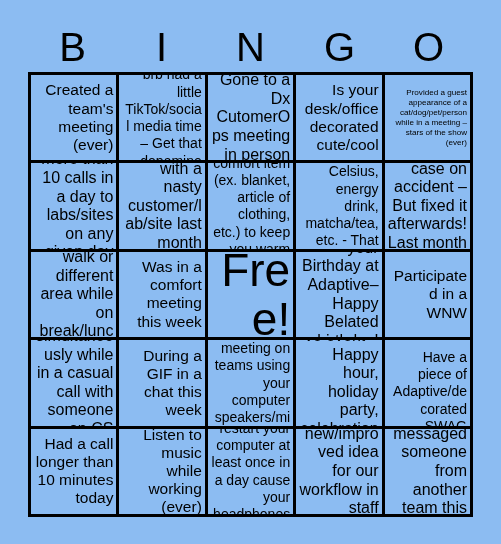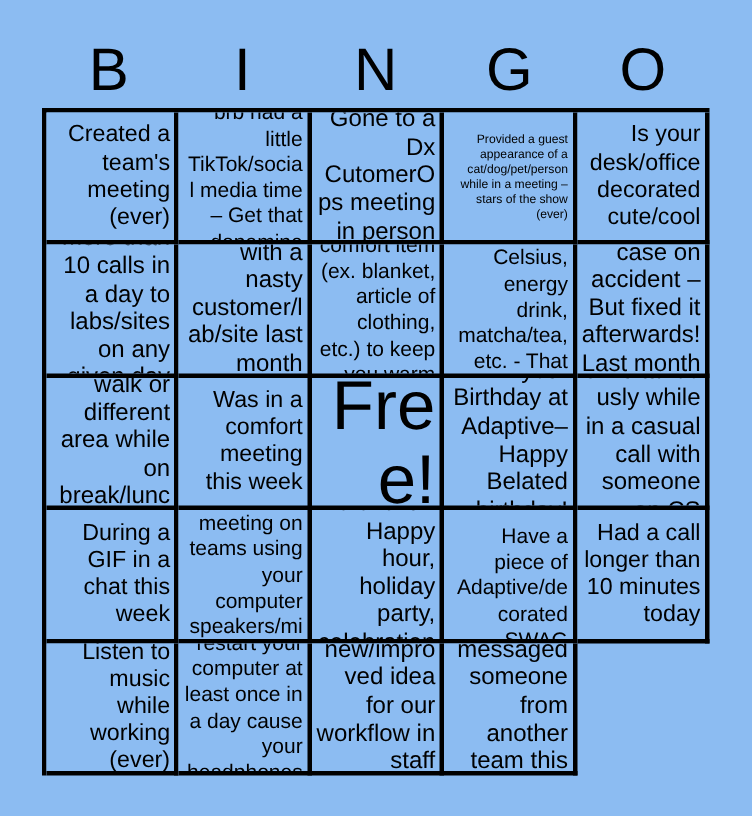--- a/index.html
+++ b/index.html
@@ -119,26 +119,26 @@
   <div class="grid">
     <div class="cell sz-lg">
         <span>Created a team's meeting (ever)</span>
       </div>
     <div class="cell sz-sm">
         <span>During your brb had a little TikTok/social media time – Get that dopamine release this week</span>
       </div>
     <div class="cell sz-md">
         <span>Gone to a Dx CutomerOps meeting in person</span>
       </div>
+    <div class="cell sz-lg">
+        <span>Is your desk/office decorated cute/cool</span>
+      </div>
     <div class="cell sz-xs">
         <span>Provided a guest appearance of a cat/dog/pet/person while in a meeting – stars of the show (ever)</span>
       </div>
-    <div class="cell sz-lg">
-        <span>Is your desk/office decorated cute/cool</span>
-      </div>
 
     <div class="cell sz-md">
         <span>Made more than 10 calls in a day to labs/sites on any given day this week</span>
       </div>
     <div class="cell sz-md">
         <span>Had a call with a nasty customer/lab/site last month (February)</span>
       </div>
     <div class="cell sz-sm">
         <span>Have a signature comfort item (ex. blanket, article of clothing, etc.) to keep you warm during the morning/work day.</span>
       </div>
@@ -154,20 +154,23 @@
       </div>
     <div class="cell sz-lg">
         <span>Was in a comfort meeting this week</span>
       </div>
     <div class="cell sz-free">
         <span>Free!</span>
       </div>
     <div class="cell sz-md">
         <span>Worked on your Birthday at Adaptive– Happy Belated birthday! (ever)</span>
       </div>
+    <div class="cell sz-lg">
+        <span>Participated in a WNW</span>
+      </div>
 
     <div class="cell sz-md">
         <span>Worked simultaneously while in a casual call with someone on CS team</span>
       </div>
     <div class="cell sz-lg">
         <span>During a GIF in a chat this week</span>
       </div>
     <div class="cell sz-sm">
         <span>Attended a meeting on teams using your computer speakers/microphone (ever)</span>
       </div>

